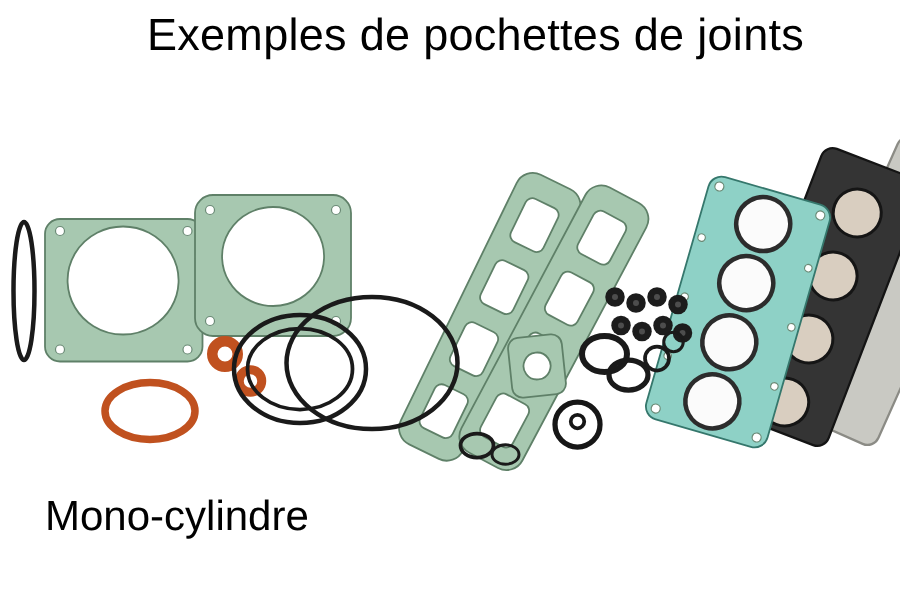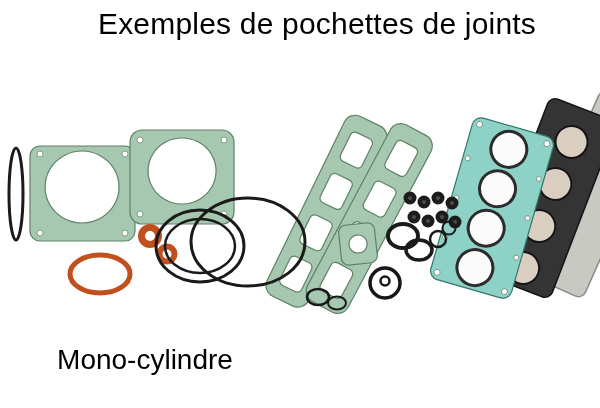--- a/index.html
+++ b/index.html
@@ -35,21 +35,21 @@
     height: 240px;
   }
   .captions {
     position: absolute;
     top: 328px;
     left: 0;
     width: 100%;
     height: 40px;
     font-size: 28px;
   }
-  .caption { position: absolute; top: 16px; text-align: center; white-space: nowrap; }
+  .caption { position: absolute; top: 0; white-space: nowrap; }
   .caption-left  { left: 30px;  width: 230px; }
   .caption-right { left: 325px; width: 245px; }
 
   
   .green-gasket { fill: var(--gasket-green); stroke: var(--gasket-green-edge); stroke-width: 1.2; }
   .teal-gasket  { fill: var(--gasket-teal);  stroke: var(--gasket-teal-edge);  stroke-width: 1.2; }
   .bore        { fill: #fbfbfb; stroke: #2c2c2c; stroke-width: 3; }
   .beige-bore  { fill: var(--metal-beige); stroke: #151515; stroke-width: 2; }
   .hole        { fill: #ffffff; stroke: #6b8a76; stroke-width: 0.8; }
   .ring        { fill: none; stroke: var(--ring-black); }

